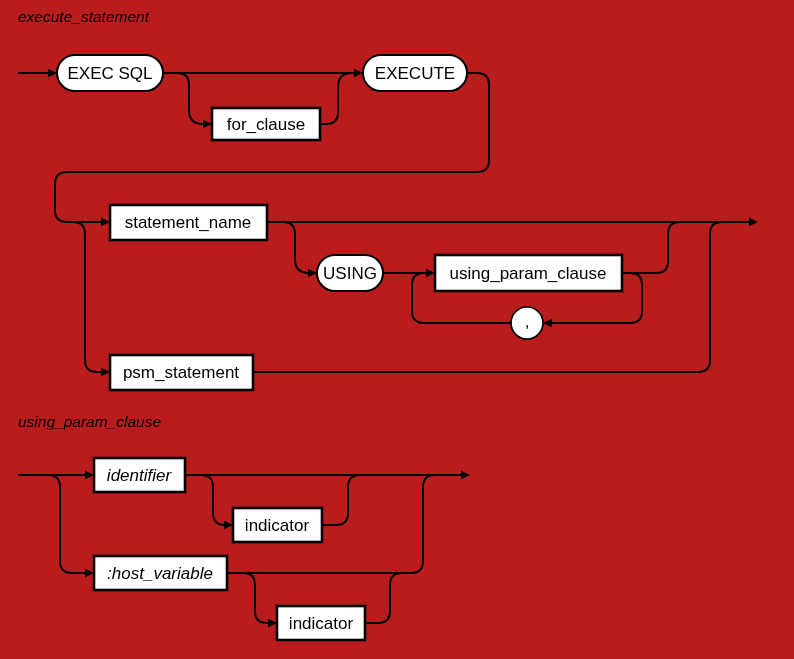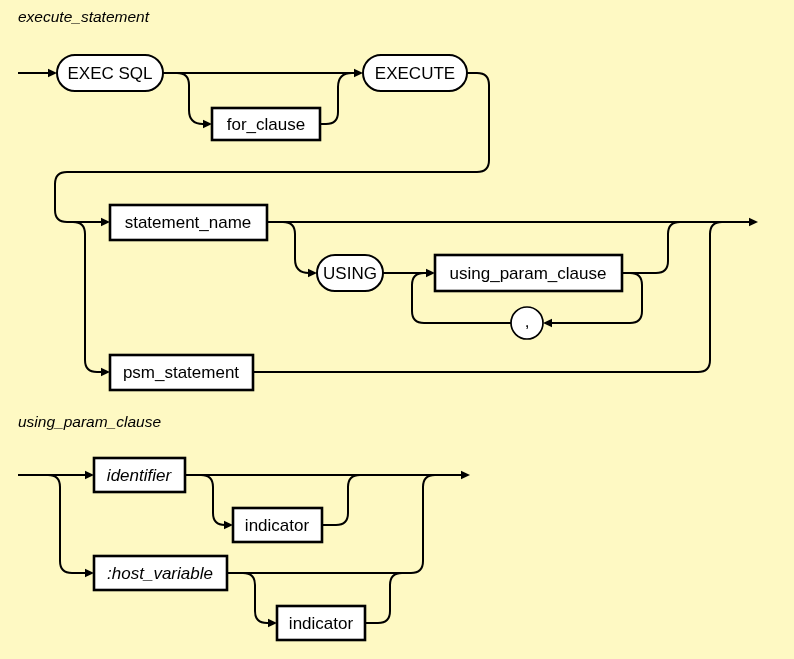--- a/index.html
+++ b/index.html
@@ -8,21 +8,21 @@
     background: #ffffff;
     width: 794px;
     height: 659px;
     overflow: hidden;
     font-family: "Liberation Sans", sans-serif;
   }
   .canvas {
     position: relative;
     width: 794px;
     height: 659px;
-    background: #fef9c3;
+    background: #b91c1c;
   }
   svg { display: block; }
   .rail {
     fill: none;
     stroke: #000000;
     stroke-width: 2;
     stroke-linecap: butt;
   }
   .node-rect {
     fill: #ffffff;

